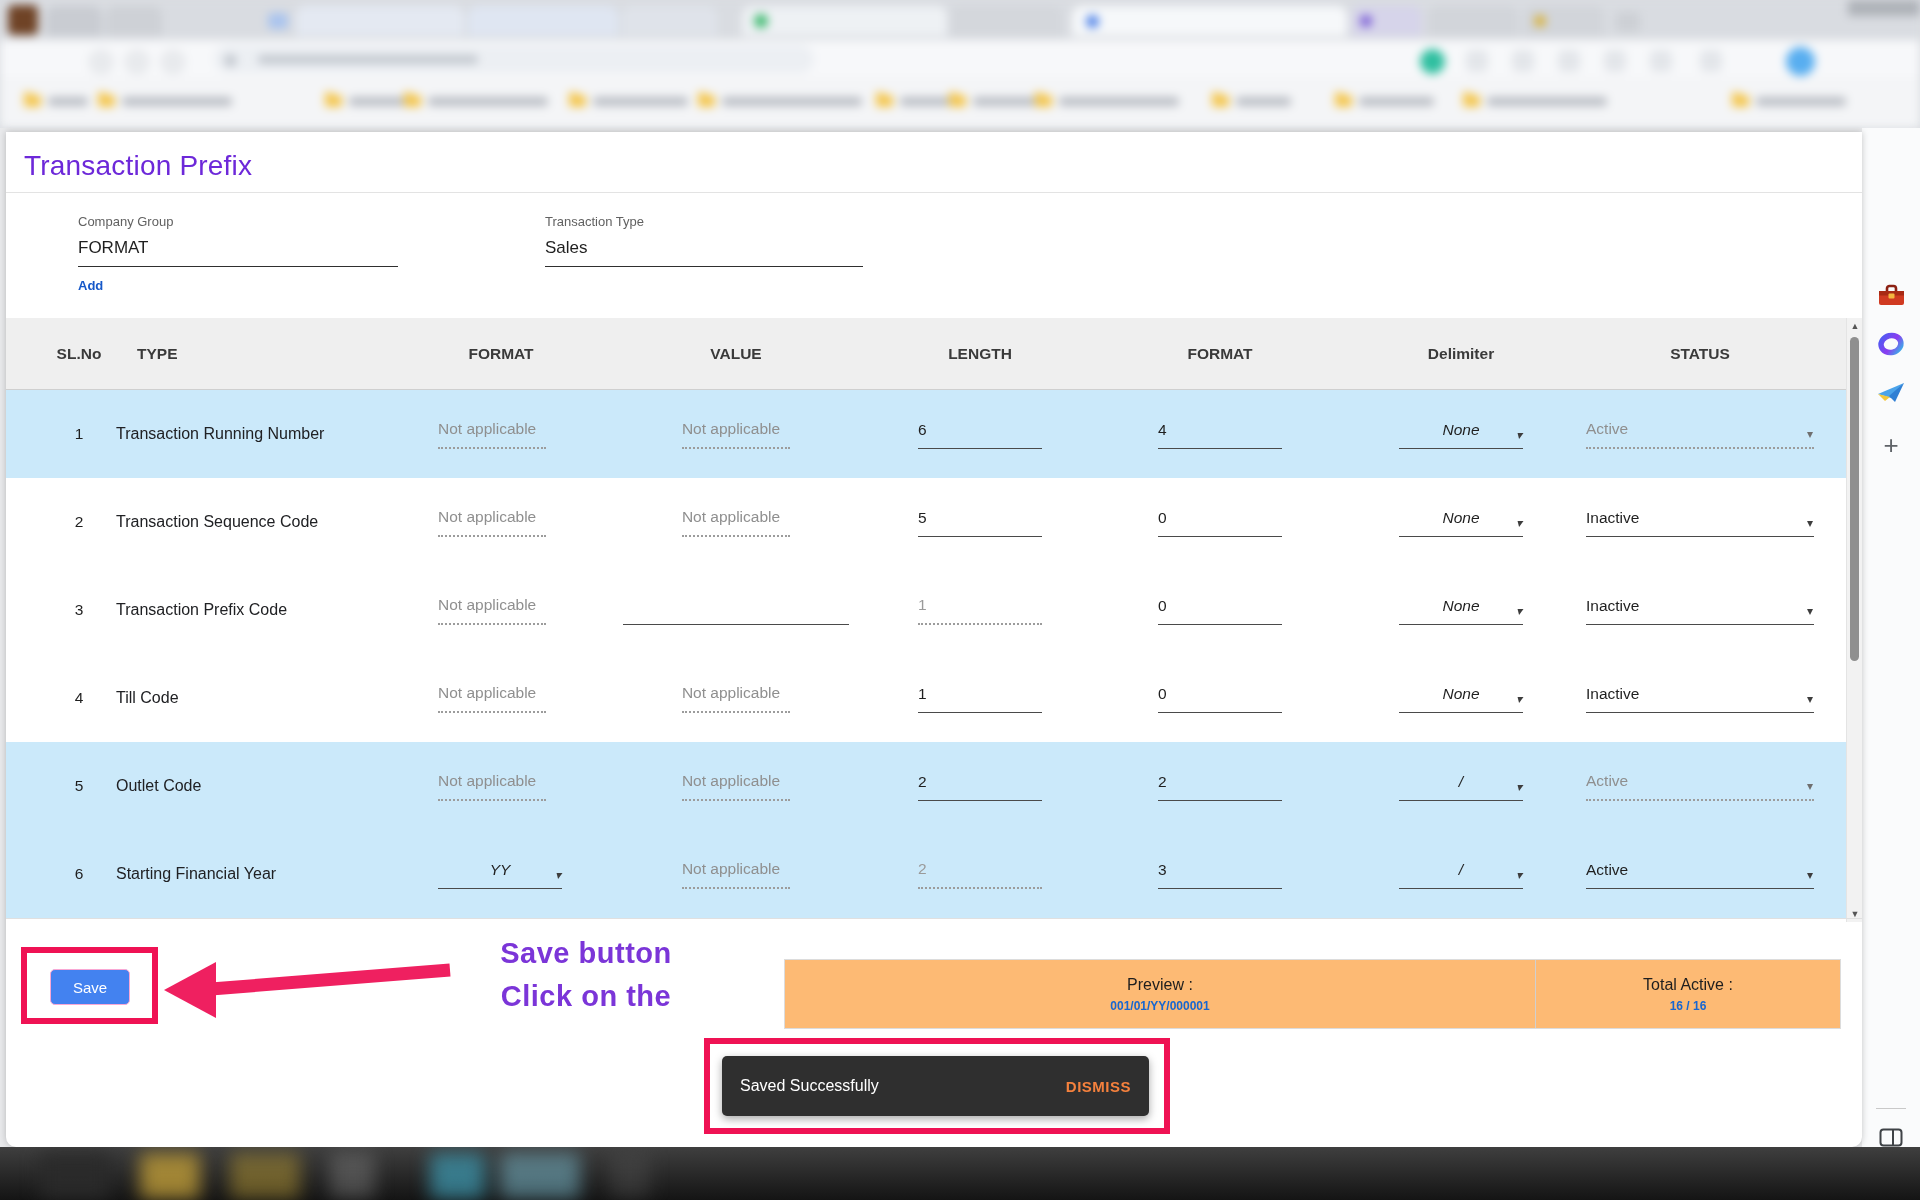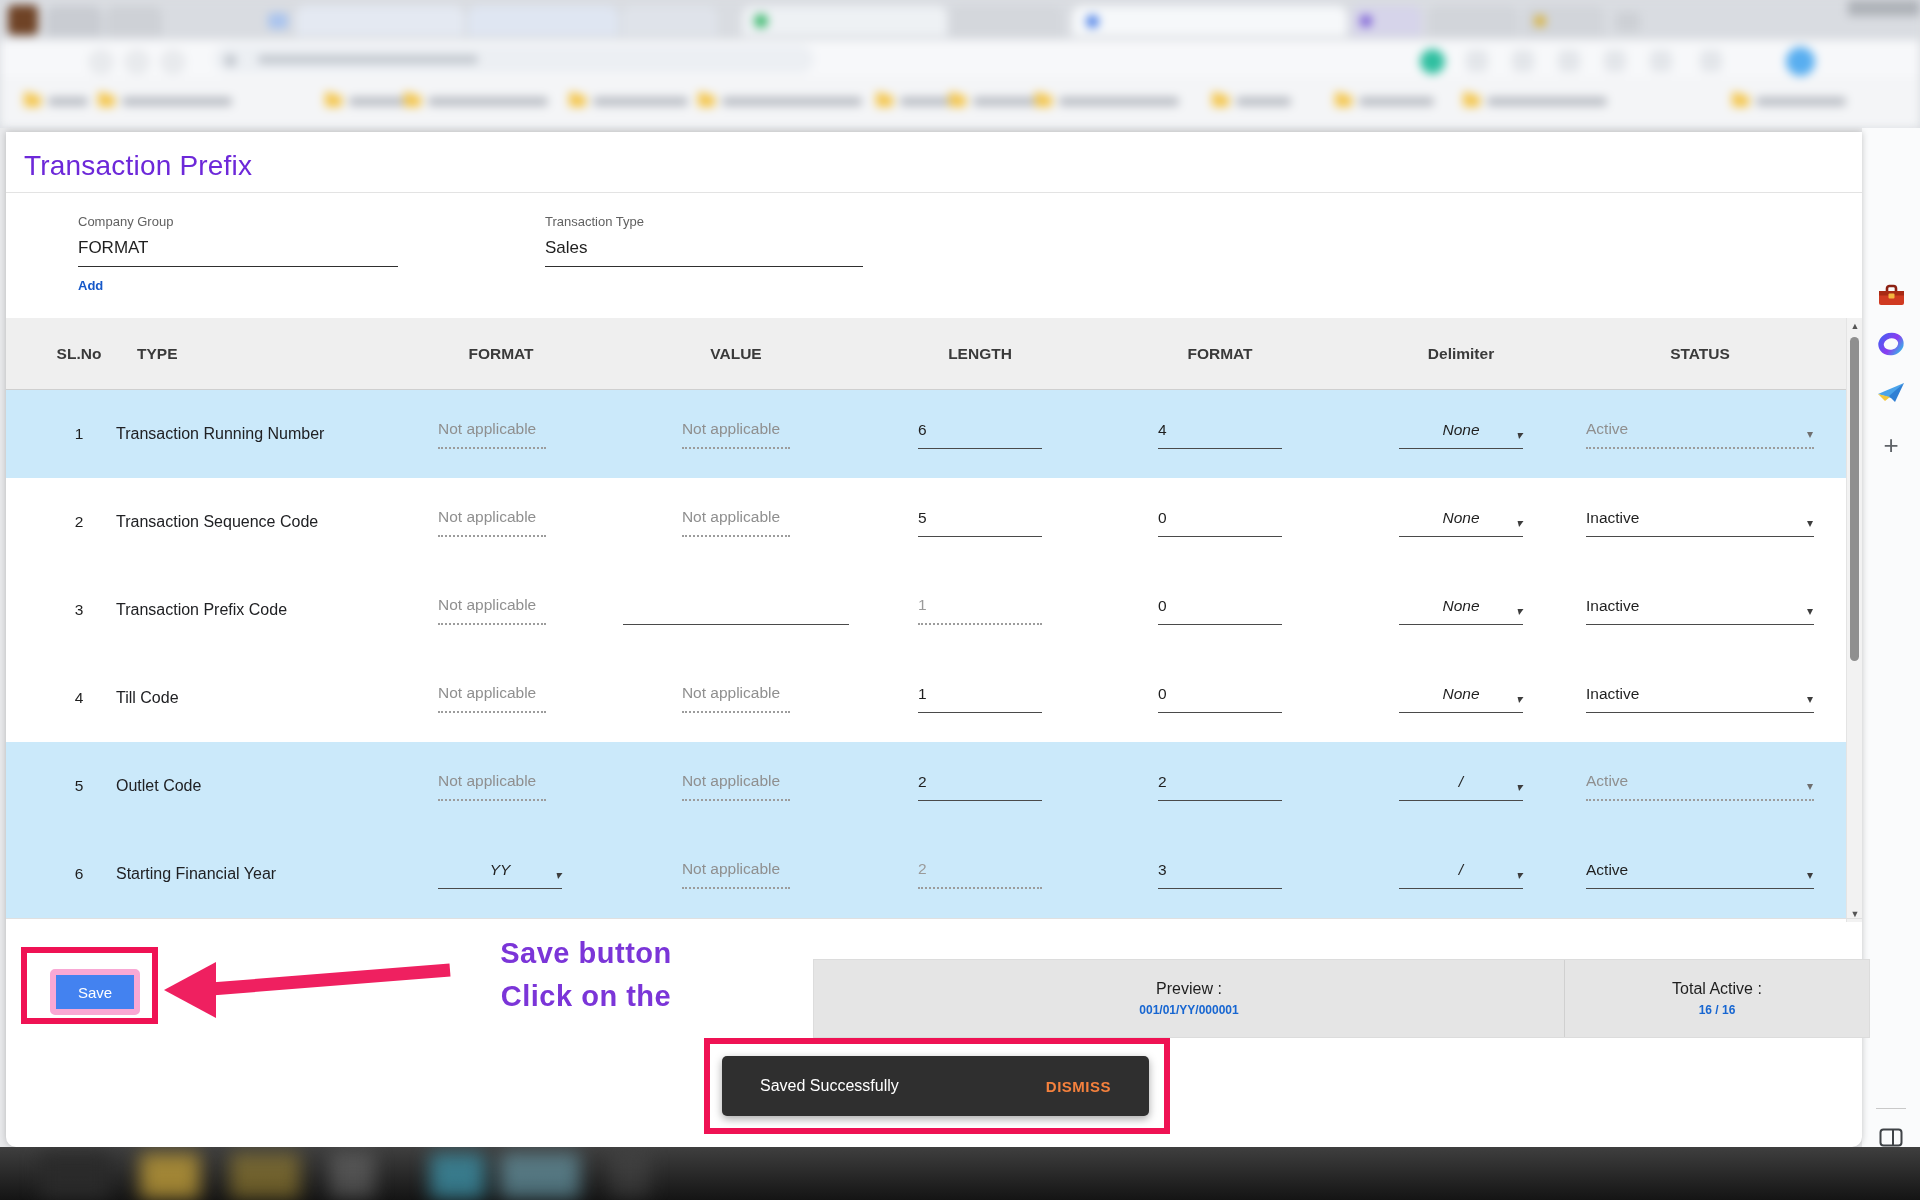--- a/index.html
+++ b/index.html
@@ -75,36 +75,36 @@
   .fld.sel.dis{color:#8f8f8f;border-bottom:2px dotted #9c9c9c;}
   .caret{position:absolute;right:1px;bottom:7px;font-size:12px;color:#3d3d3d;line-height:12px;}
   .sel.dis .caret{color:#6f6f6f;}
   
   .sbar{position:absolute;left:1840px;top:186px;width:16px;height:604px;background:#f2f2f2;border-left:1px solid #e4e4e4;box-sizing:border-box;}
   .sbar .arr{position:absolute;left:0;width:16px;text-align:center;font-size:9px;color:#555;}
   .sbar .thumb{position:absolute;left:3px;top:19px;width:9px;height:324px;border-radius:5px;background:#8f8f8f;}
   .table-bottom{position:absolute;left:0;top:786px;width:1856px;height:0;border-top:1px solid #e0e0e0;}
   
   .save-redbox{position:absolute;left:15px;top:815px;width:137px;height:77px;border:6px solid #ef1254;box-sizing:border-box;}
-  .save-btn{position:absolute;left:44px;top:837px;width:78px;height:34px;background:#4382f0;border:6px solid #f9a8d4;
+  .save-btn{position:absolute;left:44px;top:837px;width:78px;height:34px;background:#4382f0;border:1px solid #f9a8d4;
             border-radius:5px;color:#fff;font-size:15px;display:flex;align-items:center;justify-content:center;cursor:pointer;}
   .arrow-svg{position:absolute;left:150px;top:810px;}
   .annotation-text{position:absolute;left:420px;top:800px;width:320px;text-align:center;
       font-size:29px;font-weight:bold;color:#7b35d8;line-height:43px;letter-spacing:.5px;
       text-shadow:-3px -3px 0 #fff,3px -3px 0 #fff,-3px 3px 0 #fff,3px 3px 0 #fff,-3px 0 0 #fff,3px 0 0 #fff,0 -3px 0 #fff,0 3px 0 #fff;}
-  .preview-card{position:absolute;left:778px;top:827px;width:1057px;height:79px;background:#e5e5e5;
-      border:1px solid #dcdcdc;box-sizing:border-box;display:flex;margin-left:29px;}
+  .preview-card{position:absolute;left:778px;top:827px;width:1057px;height:70px;background:#fdba74;
+      border:1px solid #dcdcdc;box-sizing:border-box;display:flex;}
   .preview-left{flex:1;display:flex;flex-direction:column;align-items:center;justify-content:center;}
   .preview-right{width:304px;border-left:1px solid #d0d0d0;display:flex;flex-direction:column;align-items:center;justify-content:center;}
   .pv-label{font-size:16px;color:#1e1e1e;}
   .pv-value{font-size:12px;font-weight:bold;color:#1766d1;margin-top:5px;}
   .toast-redbox{position:absolute;left:698px;top:906px;width:466px;height:96px;border:6px solid #ef1254;box-sizing:border-box;}
   .toast{position:absolute;left:716px;top:924px;width:427px;height:60px;background:#2f2f2f;border-radius:5px;
       box-shadow:0 3px 8px rgba(0,0,0,.35);display:flex;align-items:center;justify-content:space-between;
-      padding:0 38px;box-sizing:border-box;}
+      padding:0 18px;box-sizing:border-box;}
   .toast-msg{font-size:16px;color:#fff;}
   .toast-action{font-size:15px;font-weight:bold;color:#f5813d;letter-spacing:.5px;cursor:pointer;}
   
   .taskbar{position:absolute;left:0;top:1147px;width:1920px;height:53px;background:linear-gradient(#3f3f3f,#141414);overflow:hidden;}
   .tb-blur{position:absolute;inset:0;filter:blur(9px);}
   .blob{position:absolute;border-radius:4px;}
 </style>
 </head>
 <body>
 

